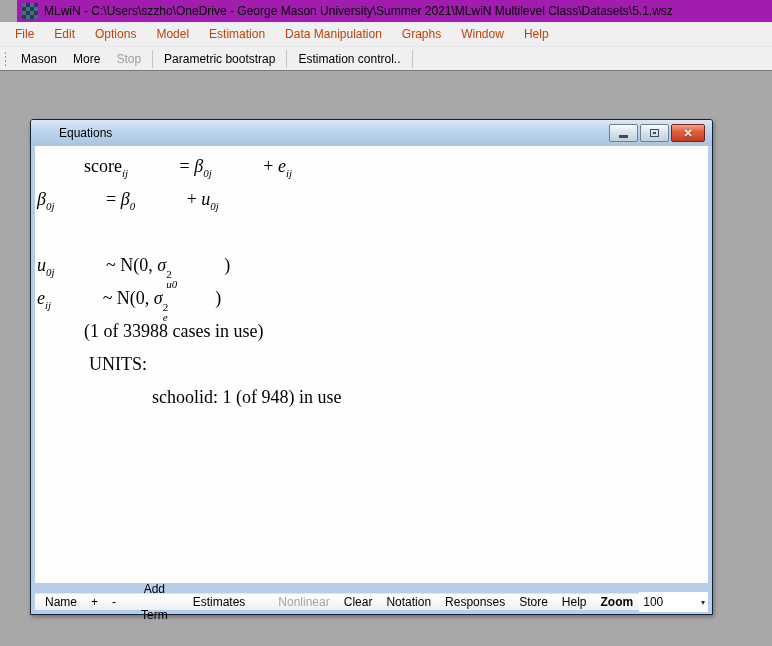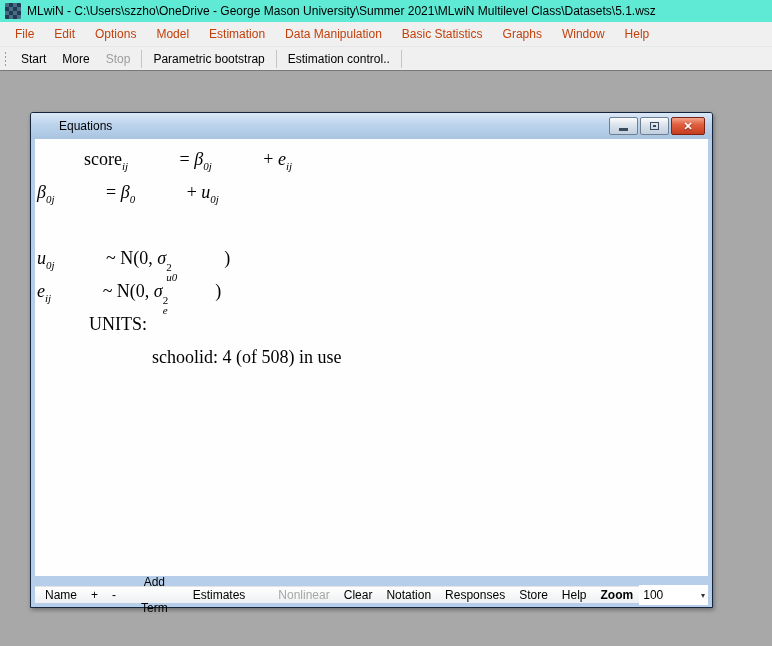--- a/index.html
+++ b/index.html
@@ -2,21 +2,21 @@
 <html><head>
 <meta charset="utf-8">
 <style>
   * { margin:0; padding:0; box-sizing:border-box; }
   html,body { width:772px; height:646px; overflow:hidden; }
   body { font-family:"Liberation Sans", sans-serif; background:#a8a8a8; position:relative; }
 
   .screen { position:absolute; inset:0; width:772px; height:646px; }
 
   
-  .titlebar { height:22px; background:#5eead4; display:flex; align-items:center; padding-left:5px; }
+  .titlebar { height:22px; background:#a21caf; display:flex; align-items:center; padding-left:5px;margin-left:17px; }
   .app-icon { width:16px; height:16px; margin-right:6px; flex:0 0 16px;
     background-image:
       linear-gradient(45deg,#203c54 25%,transparent 25%,transparent 75%,#203c54 75%),
       linear-gradient(45deg,#203c54 25%,#4a6c87 25%,#4a6c87 75%,#203c54 75%);
     background-size:8px 8px; background-position:0 0,4px 4px; border-radius:1px; }
   .title-text { font-size:12px; color:#000; white-space:nowrap; }
 
   
   .menubar { height:25px; background:#f0f0f0; display:flex; align-items:stretch; padding-left:5px; border-bottom:1px solid #e6e6e6; }
   .menu-item { font-size:12px; line-height:24px; padding:0 10px; color:#c2410c; cursor:default; }
@@ -27,21 +27,21 @@
     background-image:radial-gradient(circle,#9a9a9a 1px,transparent 1.1px);
     background-size:3px 4px; background-repeat:repeat-y; }
   .tool-btn { font-size:12px; color:#000; padding:0 8px; line-height:22px; background:none; border:none; font-family:inherit; cursor:default; }
   .tool-btn.disabled { color:#9d9d9d; }
   .tool-sep { width:1px; height:18px; background:#c4c4c4; margin:0 3px; }
 
   
   .mdi { position:absolute; left:0; right:0; top:72px; bottom:0; background:#a8a8a8; }
 
   
-  .eq-window { position:absolute; left:30px; top:40px; width:683px; height:496px;
+  .eq-window { position:absolute; left:30px; top:47px; width:683px; height:496px;
     background:#b6cee9; border:1px solid #14243a; border-radius:3px 3px 0 0;
     box-shadow:1px 2px 4px rgba(0,0,0,0.35); }
   .eq-titlebar { position:relative; height:26px;
     background:linear-gradient(#dbe8f7, #bcd3ec 45%, #a9c4e1 100%);
     border-radius:2px 2px 0 0; }
   .eq-title { font-size:12px; line-height:26px; padding-left:28px; color:#000; display:block; }
   .eq-controls { position:absolute; top:4px; right:7px; display:flex; gap:2px; }
   .win-btn { width:29px; height:18px; border:1px solid #6e7f94; border-radius:2px;
     background:linear-gradient(#fdfdfd, #dde5ee 40%, #c2cfdd); display:flex; align-items:center; justify-content:center; padding:0; cursor:default; }
   .glyph-min { width:9px; height:3px; background:#3a4a5f; margin-top:7px; }
@@ -86,29 +86,28 @@
     <span class="title-text">MLwiN - C:\Users\szzho\OneDrive - George Mason University\Summer 2021\MLwiN Multilevel Class\Datasets\5.1.wsz</span>
   </div>
 
   <nav class="menubar" id="menubar">
       <div class="menu-item">File</div>
       <div class="menu-item">Edit</div>
       <div class="menu-item">Options</div>
       <div class="menu-item">Model</div>
       <div class="menu-item">Estimation</div>
       <div class="menu-item">Data Manipulation</div>
-      <div class="menu-item">Basic Statistics</div>
       <div class="menu-item">Graphs</div>
       <div class="menu-item">Window</div>
       <div class="menu-item">Help</div>
     </nav>
 
   <div class="toolbar" id="toolbar">
     <span class="grip"></span>
-  <button class="tool-btn">Start</button>
+  <button class="tool-btn">Mason</button>
       <button class="tool-btn">More</button>
       <button class="tool-btn disabled">Stop</button>
       <span class="tool-sep"></span>
       <button class="tool-btn">Parametric bootstrap</button>
       <span class="tool-sep"></span>
       <button class="tool-btn">Estimation control..</button>
       <span class="tool-sep"></span>
     </div>
 
   <div class="mdi">
@@ -131,22 +130,23 @@
           </button>
         </span>
       </header>
 
       <div class="eq-body" id="eq-content">
           <div class="eq-line"><span class="tk-rm">score</span><span class="tk-sub">ij</span><span class="tk-rm"> = </span><span class="tk-it">β</span><span class="tk-sub">0j</span><span class="tk-rm"> + </span><span class="tk-it">e</span><span class="tk-sub">ij</span></div>
           <div class="eq-line"><span class="tk-it">β</span><span class="tk-sub">0j</span><span class="tk-rm"> = </span><span class="tk-it">β</span><span class="tk-sub">0</span><span class="tk-rm"> + </span><span class="tk-it">u</span><span class="tk-sub">0j</span></div>
           <div class="eq-line"></div>
           <div class="eq-line"><span class="tk-it">u</span><span class="tk-sub">0j</span><span class="tk-rm"> ~ N(0, </span><span class="tk-it">σ</span><span class="tk-stack"><span class="sup">2</span><span class="sub">u0</span></span><span class="tk-rm">)</span></div>
           <div class="eq-line"><span class="tk-it">e</span><span class="tk-sub">ij</span><span class="tk-rm"> ~ N(0, </span><span class="tk-it">σ</span><span class="tk-stack"><span class="sup">2</span><span class="sub">e</span></span><span class="tk-rm">)</span></div>
+          <div class="eq-line"><span class="tk-rm">(1 of 33988 cases in use)</span></div>
           <div class="eq-line units"><span class="tk-rm">UNITS:</span></div>
-          <div class="eq-line indent"><span class="tk-rm">schoolid: 4 (of 508) in use</span></div>
+          <div class="eq-line indent"><span class="tk-rm">schoolid: 1 (of 948) in use</span></div>
         </div>
 
       <footer class="eq-toolbar" id="eq-toolbar">
           <button class="eqt">Name</button>
           <button class="eqt">+</button>
           <button class="eqt">-</button>
           <button class="eqt">Add Term</button>
           <button class="eqt">Estimates</button>
           <button class="eqt disabled">Nonlinear</button>
           <button class="eqt">Clear</button>

